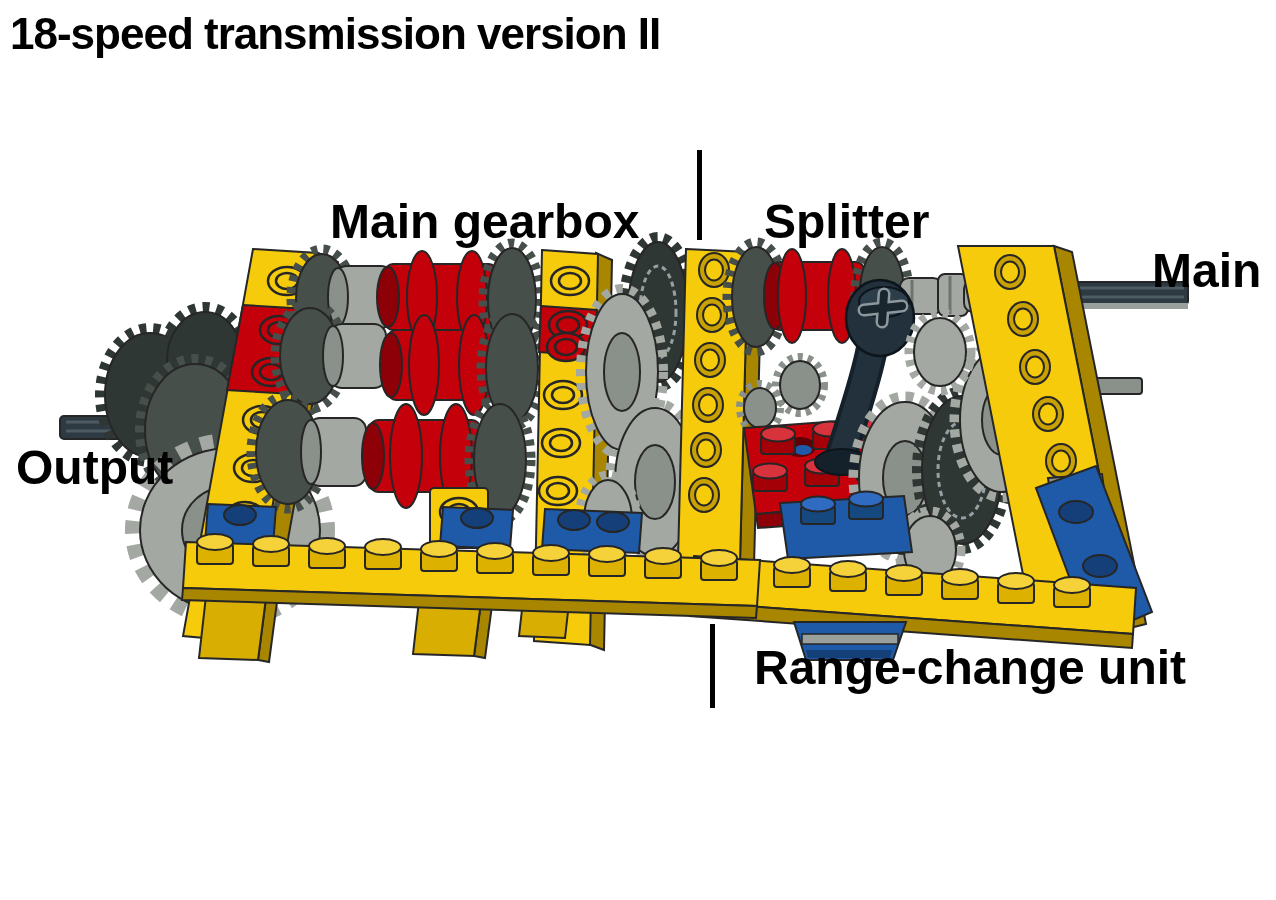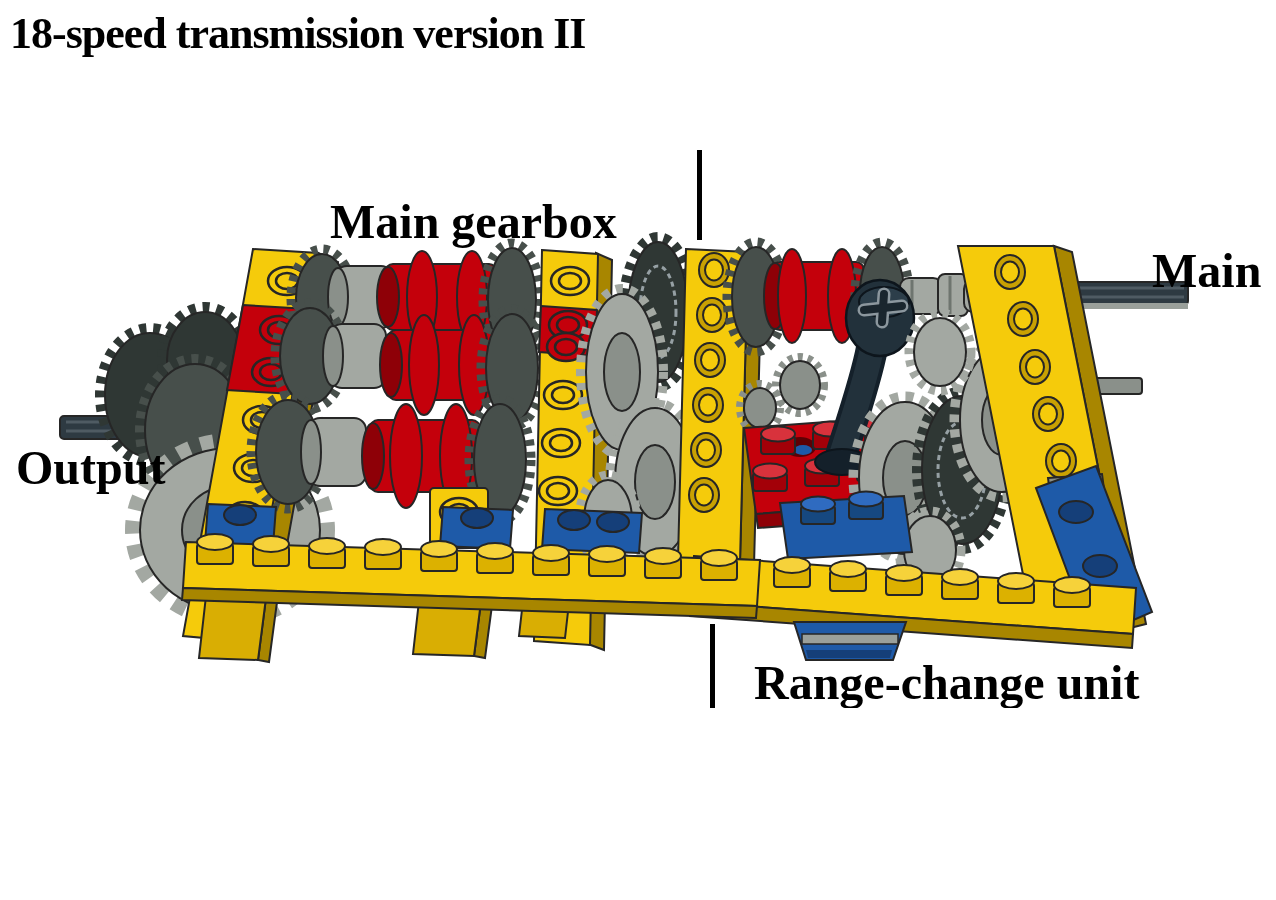--- a/index.html
+++ b/index.html
@@ -1,17 +1,17 @@
 <!DOCTYPE html>
 <html style="--background: #FFFFFF; --label-color: #000000; --lego-yellow: #F5CB0B; --lego-yellow-dark: #A88600; --lego-yellow-leg: #D9AE03; --lego-red: #C4000B; --lego-red-dark: #8E0007; --lego-blue: #1E5AA8; --lego-blue-dark: #153F79; --gear-light: #A3A8A2; --gray-mid: #8A908A; --gear-dark: #474F4B; --gear-darker: #2F3734; --axle-dark: #2E3A42; --lever-dark: #22313B;"><head>
 <meta charset="utf-8">
 <style>
   html,body{margin:0;padding:0;background:#fff;}
   .stage{position:relative;width:1276px;height:708px;background:var(--background,#fff);
-         font-family:Liberation Serif, serif;overflow:hidden;}
+         font-family:Liberation Sans, sans-serif;overflow:hidden;}
   .lbl{position:absolute;font-weight:bold;color:var(--label-color,#000);white-space:nowrap;line-height:1.1;}
   .title{font-size:44px;letter-spacing:-1px;}
   .sec{font-size:48px;}
   .divider{position:absolute;width:5px;background:var(--label-color,#000);}
   svg{position:absolute;left:0;top:0;}
   .o{stroke:#262626;stroke-width:2;}
   .fy{fill:var(--lego-yellow,#F5CB0B);}   .fyd{fill:var(--lego-yellow-dark,#A88600);}
   .fyl{fill:var(--lego-yellow-leg,#D9AE03);}
   .fr{fill:var(--lego-red,#C4000B);}      .frd{fill:var(--lego-red-dark,#8E0007);}
   .fb{fill:var(--lego-blue,#1E5AA8);}     .fbd{fill:var(--lego-blue-dark,#153F79);}
@@ -307,19 +307,20 @@
     </g>
   </svg>
 
   <div class="lbl title" style="left:10px;top:10px;">18-speed transmission version II</div>
 
   <div class="divider" style="left:697px;top:150px;height:90px;"></div>
   <div class="divider" style="left:710px;top:624px;height:113px;"></div>
 
   <div class="lbl sec" style="left:330px;top:196px;">Main gearbox</div>
 
+  <div class="lbl sec" style="left:764px;top:196px;">Splitter</div>
 
   <div class="lbl sec" style="left:1152px;top:245px;">Main</div>
 
   <div class="lbl sec" style="left:16px;top:442px;text-align:right;">Output</div>
 
-  <div class="lbl sec" style="left:754px;top:657px;">Range-change unit</div>
+  <div class="lbl sec" style="left:754px;top:642px;">Range-change unit</div>
 </div>
 
 </body></html>

